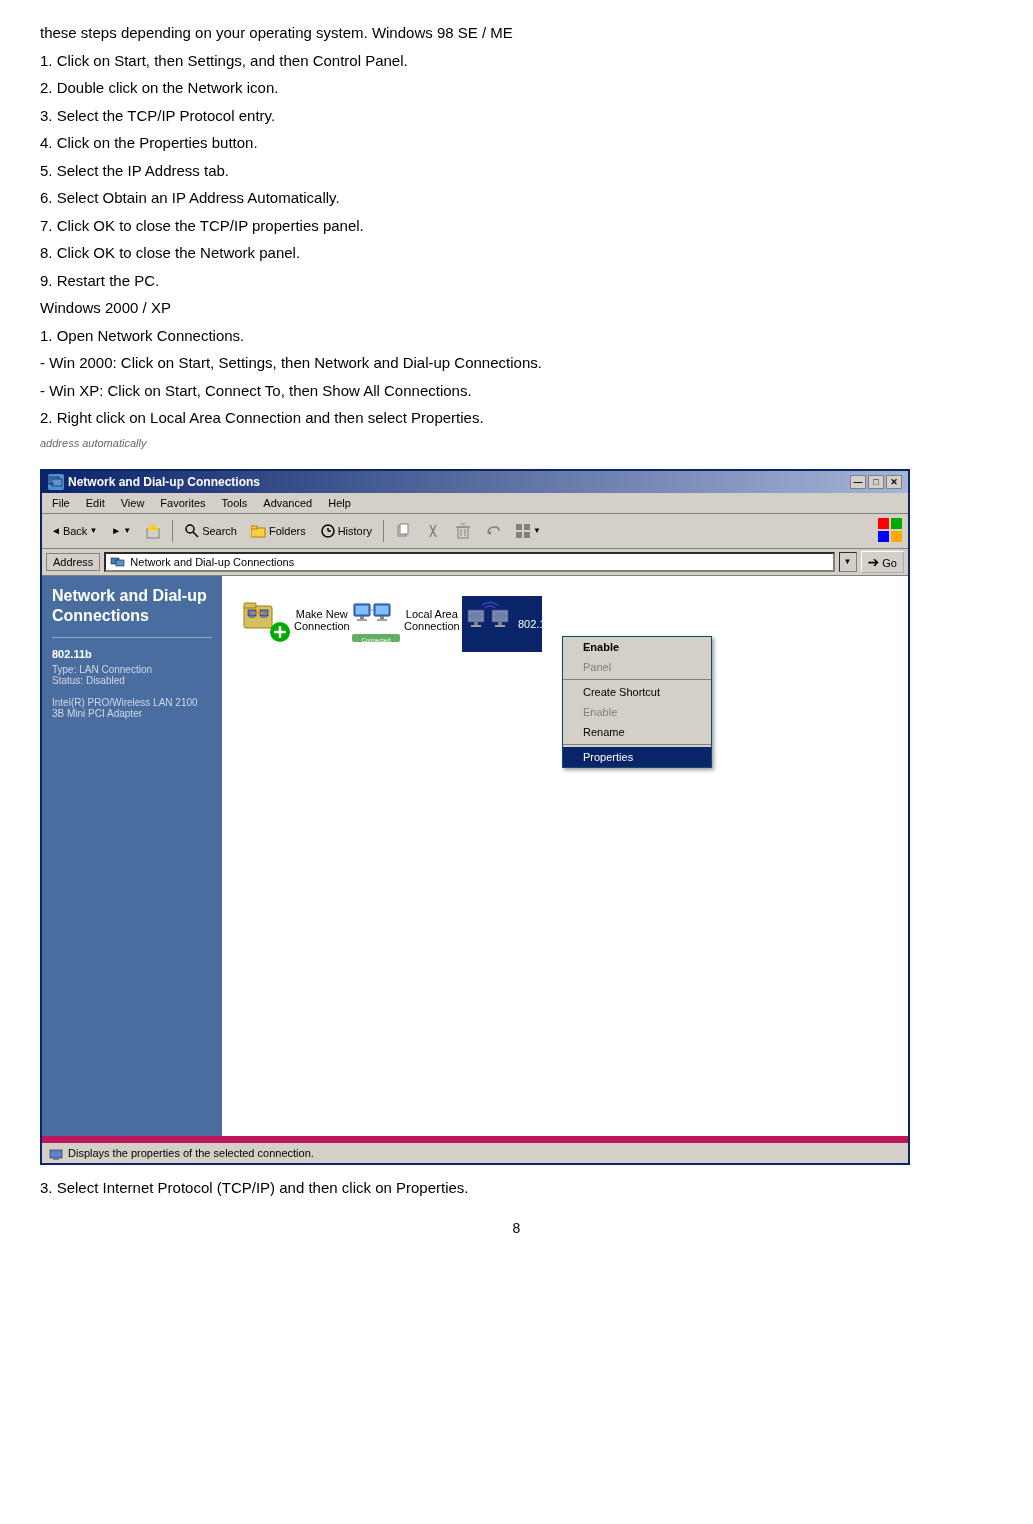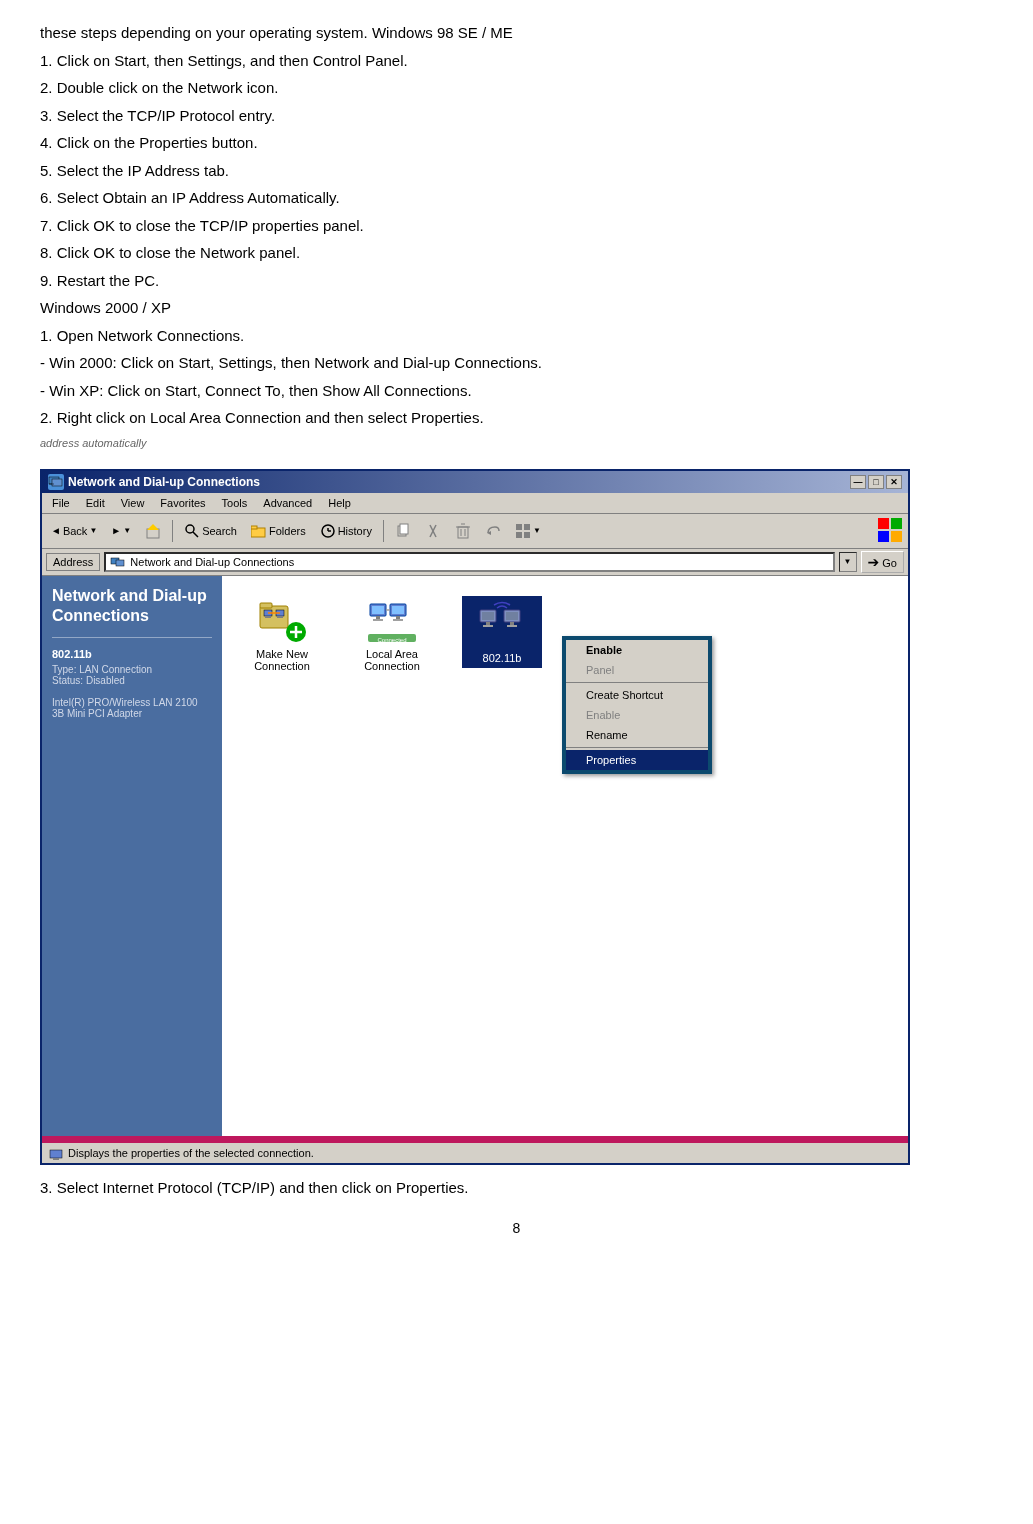--- a/index.html
+++ b/index.html
@@ -183,21 +183,21 @@
       overflow: hidden;
     }
     .connections-grid {
       display: flex;
       gap: 30px;
       padding: 10px;
       align-items: flex-start;
     }
     .connection-icon {
       display: flex;
-      flex-direction: column;
+      flex-direction: row;
       align-items: center;
       gap: 4px;
       cursor: pointer;
       width: 80px;
     }
     .conn-icon-img {
       width: 48px;
       height: 48px;
       position: relative;
     }
@@ -205,21 +205,21 @@
       font-size: 11px;
       text-align: center;
       color: #000;
     }
     
     .context-menu {
       position: absolute;
       top: 60px;
       left: 340px;
       background: #d4d0c8;
-      border: 4px solid #0c4a6e;
+      border: 1px solid #0c4a6e;
       box-shadow: 2px 2px 4px rgba(0,0,0,0.4);
       min-width: 150px;
       z-index: 100;
       font-size: 11px;
     }
     .ctx-item {
       padding: 4px 20px;
       cursor: pointer;
       display: block;
     }

